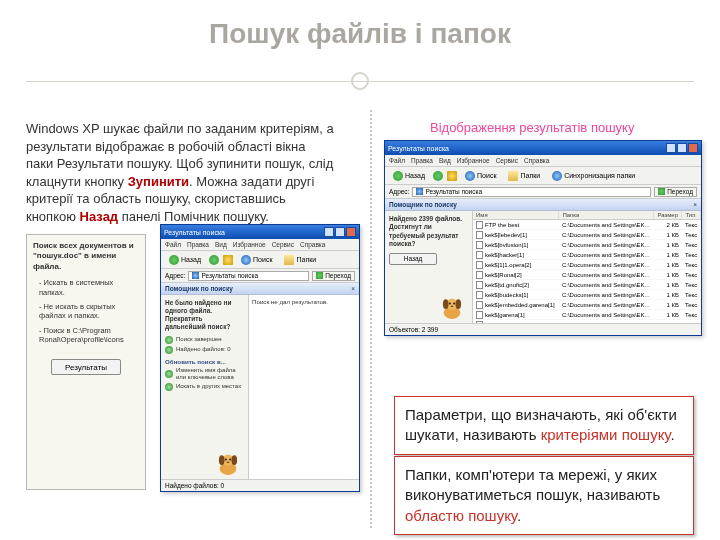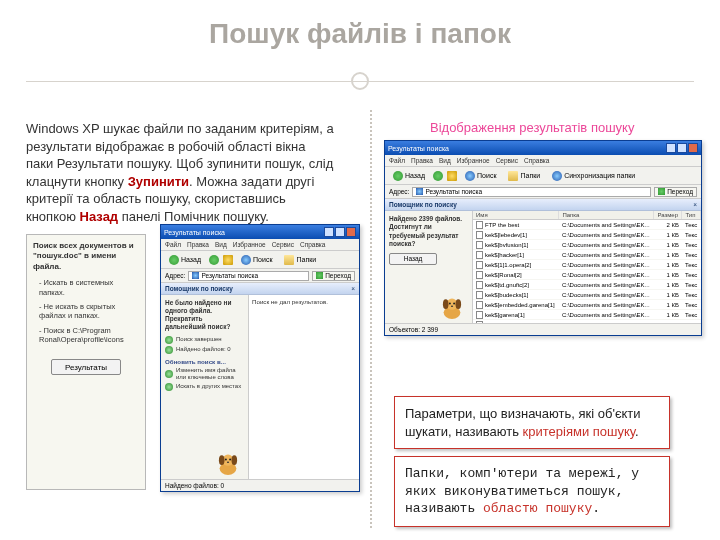--- a/index.html
+++ b/index.html
@@ -64,24 +64,24 @@
   .win3 .assist .dog { position: absolute; bottom: 3px; right: 6px; width: 28px; height: 26px; }
   .win3 .table { flex: 1; overflow: hidden; background: #fff; }
   .win3 table { width: 100%; border-collapse: collapse; font-size: 6px; }
   .win3 thead th { background: #f1f1ea; border-right: 1px solid #ddd; border-bottom: 1px solid #ccc; text-align: left; padding: 1px 3px; font-weight: normal; color: #444; }
   .win3 tbody td { padding: 0.5px 3px; border-bottom: 1px solid #f6f6f2; white-space: nowrap; overflow: hidden; }
   .fileico { width: 7px; height: 8px; background: #fff; border: 1px solid #888; display: inline-block; margin-right: 2px; vertical-align: middle; position: relative; }
   .win3 .statusbar { height: 12px; background: #f2f2ee; border-top: 1px solid #ccc; font-size: 6.5px; display: flex; align-items: center; padding: 0 4px; }
   .subhead .r { margin-left: auto; font-weight: normal; color: #1a3a6a; }
 
   
-  .callout { position: absolute; left: 394px; width: 276px; background: #fff; border: 1px solid #c7322a; padding: 8px 10px; font-size: 13px; color: #222; line-height: 1.35; box-shadow: 2px 2px 3px rgba(0,0,0,0.25); }
+  .callout { position: absolute; left: 394px; width: 300px; background: #fff; border: 1px solid #c7322a; padding: 8px 10px; font-size: 15px; color: #222; line-height: 1.35; box-shadow: 2px 2px 3px rgba(0,0,0,0.25); }
   .callout .em { color: #c7322a; }
   #co1 { top: 396px; }
-  #co2 { top: 456px; font-family: Liberation Mono, monospace; }
+  #co2 { top: 456px; }
 </style>
 </head>
 <body>
 
 <div class="slide">
 
   <div class="title">Пошук файлів і папок</div>
   <div class="title-ring"></div>
   <div class="title-line"></div>
 

